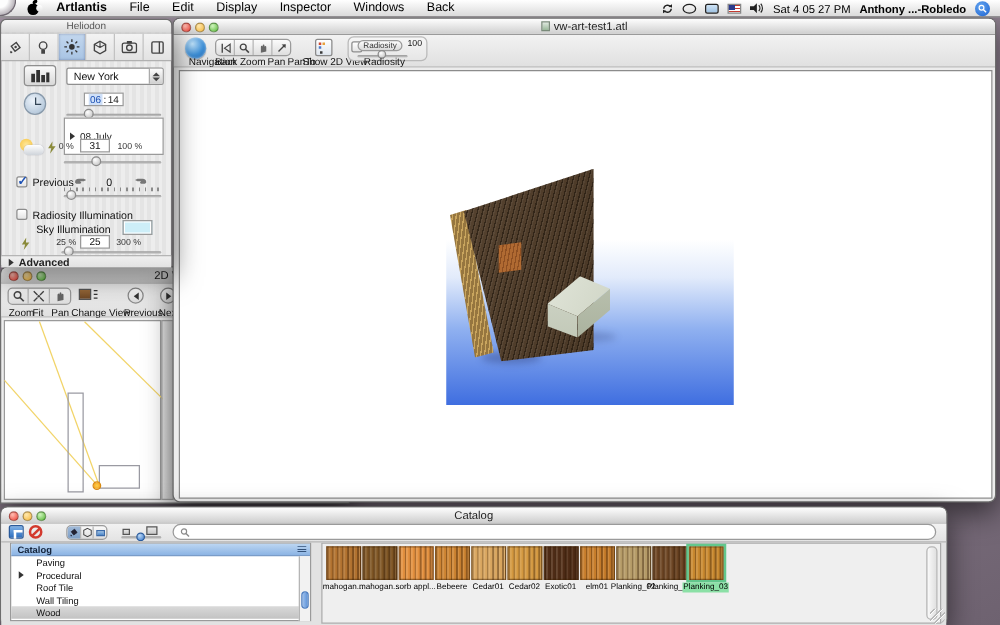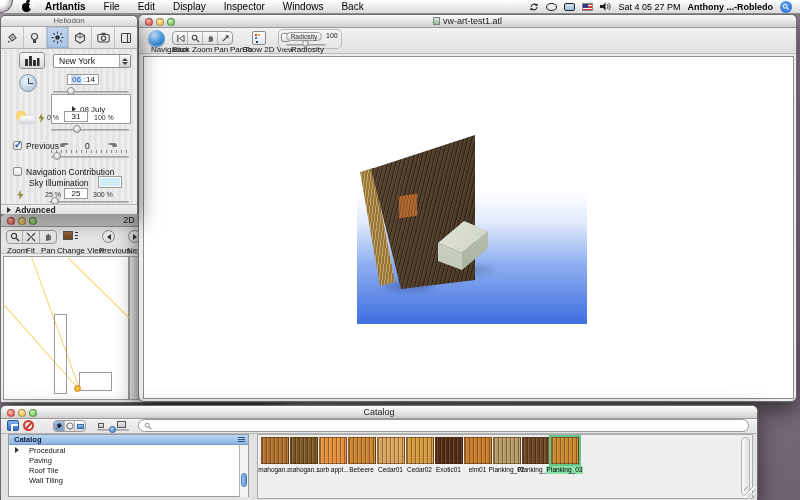--- a/index.html
+++ b/index.html
@@ -72,21 +72,21 @@
 .popup .arrows .dn{border-top:3px solid #444}
 .clockicon{position:absolute;left:18px;top:58px;width:18px;height:18px;border-radius:50%;
   background:radial-gradient(circle at 40% 35%,#eef4fb,#b9cbdd 70%,#8fa6bd);border:1px solid #8899aa}
 .clockicon::after{content:"";position:absolute;left:8px;top:3px;width:1px;height:6px;background:#345}
 .clockicon::before{content:"";position:absolute;left:8px;top:8px;width:5px;height:1px;background:#345}
 .timefield{position:absolute;left:66px;top:58px;width:32px;height:11px;background:#fff;border:1px solid #9a9a9a;
   display:flex;align-items:center;justify-content:center;font-size:8px;gap:1px}
 .timefield .hh{color:#1c50b4;background:#cfe0f8;padding:0 1px}
 .timefield .mm{color:#222}
 .datefield{position:absolute;left:50px;top:78px;width:80px;height:30px;background:#fff;border:1px solid #9a9a9a;
-  display:flex;align-items:center;gap:4px;padding-left:20px;font-size:8px;color:#222}
+  display:flex;align-items:center;gap:4px;padding-left:4px;font-size:8px;color:#222}
 .suncloud{position:absolute;left:14px;top:94px;width:22px;height:16px}
 .suncloud .sun{position:absolute;left:1px;top:1px;width:10px;height:10px;border-radius:50%;background:radial-gradient(#ffe9a0,#f7c33c)}
 .suncloud .cloud{position:absolute;left:4px;top:6px;width:16px;height:8px;border-radius:6px;background:linear-gradient(#ffffff,#cfd4da);box-shadow:0 0 1px #99a}
 .bolt{position:absolute;width:7px;height:10px}
 .bolt svg{display:block}
 .helio-label9{position:absolute;font-size:8.5px;color:#111;white-space:nowrap}
 .sky-swatch{position:absolute;left:97px;top:160px;width:24px;height:12px;background:#cdeef8;border:1px solid #9a9a9a;box-shadow:inset 0 0 0 1px #fff}
 .advanced{position:absolute;left:0;top:188px;width:136px;height:10px;border-top:1px solid #b5b5b5;
   display:flex;align-items:center;gap:4px;padding-left:6px;background:linear-gradient(#efefef,#e2e2e2);font-size:8.5px;font-weight:bold;color:#222}
 .ticks{position:absolute;height:3px;background-image:repeating-linear-gradient(90deg,#8a8a8a 0 1px,transparent 1px 5px)}
@@ -444,21 +444,21 @@
     <span class="helio-label9" style="left:84px;top:125px">0</span>
     <span class="handicon" style="left:106px;top:124px">
       <svg class="icon-svg" width="11" height="9" viewBox="0 0 11 9">
           <path d="M10 6q0-3-3-3H3L1 4l2 1h3q-2 1 0 2h3z" fill="#777"></path>
         </svg>
     </span>
     <div class="ticks" style="left:50px;top:134px;width:78px"></div>
     <div class="slider-track" style="left:50px;top:140px;width:78px"></div>
     <span class="slider-thumb" style="left:52px;top:136px"></span>
     <span class="cb" style="left:12px;top:151px"></span>
-    <span class="helio-label9" style="left:25px;top:151px">Navigation Contribution</span>
+    <span class="helio-label9" style="left:25px;top:151px">Radiosity Illumination</span>
     <span class="helio-label9" style="left:28px;top:162px">Sky Illumination</span>
     <span class="sky-swatch"></span>
     <span class="bolt" style="left:16px;top:174px">
       <svg class="icon-svg" width="7" height="10" viewBox="0 0 7 10">
           <polygon points="4,0 0.5,5.5 3,5.5 2,10 6.5,4 3.8,4" fill="#8a8a3a"></polygon>
         </svg>
     </span>
     <span class="minmax" style="left:44px;top:175px">25 %</span>
     <div class="vbox" style="left:63px;top:172px;width:24px;height:11px">25</div>
     <span class="minmax" style="left:92px;top:175px">300 %</span>
@@ -513,35 +513,39 @@
       </div>
     </div>
     <div id="cat-content">
       <div id="tree-panel">
         <div class="tree-header">
           <span>Catalog</span>
           <span class="hicon"></span>
         </div>
         <div>
             <div class="tree-row">
+              <span class="disc"></span>
+              <span class="tl">Paving</span>
+            </div>
+            <div class="tree-row">
               <span class="disc on"></span>
               <span class="tl">Procedural</span>
-            </div>
-            <div class="tree-row">
-              <span class="disc"></span>
-              <span class="tl">Paving</span>
             </div>
             <div class="tree-row">
               <span class="disc"></span>
               <span class="tl">Roof Tile</span>
             </div>
             <div class="tree-row">
               <span class="disc"></span>
               <span class="tl">Wall Tiling</span>
             </div>
+            <div class="tree-row sel">
+              <span class="disc"></span>
+              <span class="tl">Wood</span>
+            </div>
           </div>
         <div id="tree-scroll">
           <span id="tree-thumb"></span>
         </div>
       </div>
       <div id="swatch-panel">
         <div id="swatch-strip">
             <div class="swatch">
               <div class="tex" style="background: repeating-linear-gradient(90deg, rgba(45, 22, 4, 0.38) 0px, rgba(45, 22, 4, 0.38) 1px, rgba(255, 245, 225, 0.14) 1px, rgba(255, 245, 225, 0.14) 2px, rgba(0, 0, 0, 0) 2px, rgba(0, 0, 0, 0) 4px), rgb(177, 113, 46);"></div>
               <div class="slabel">mahogan...</div>

